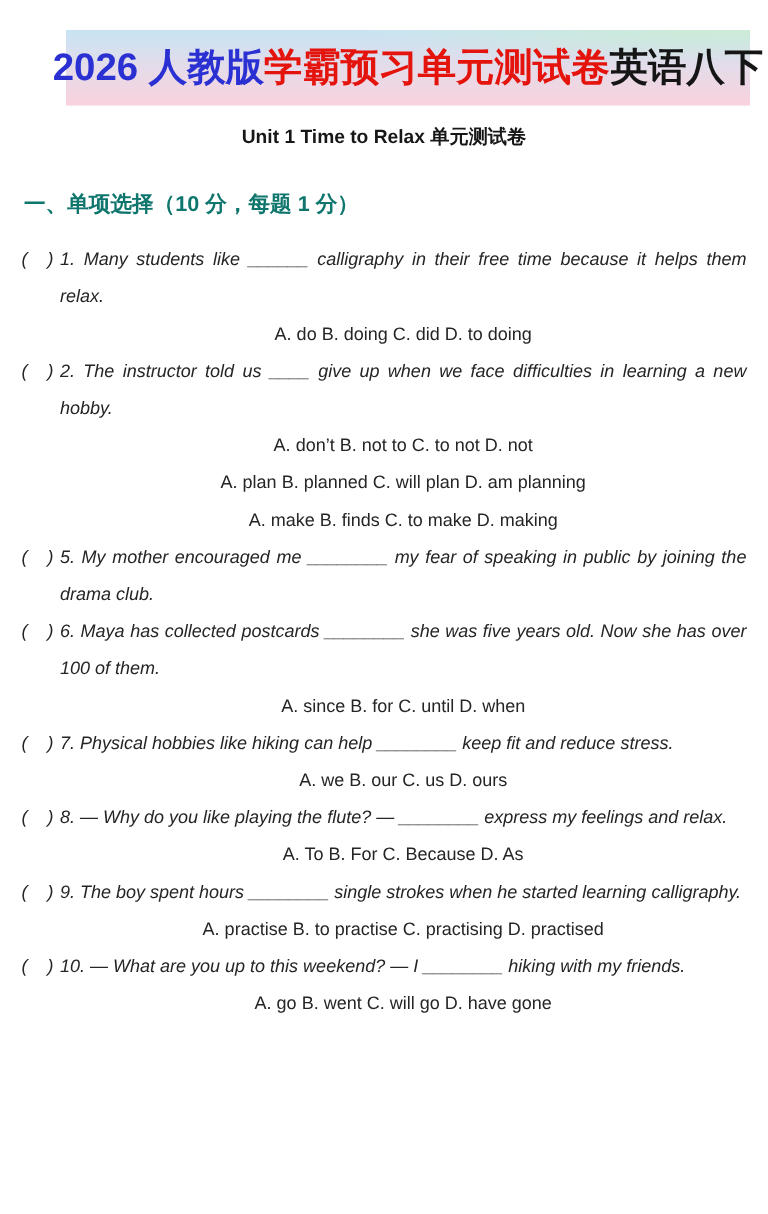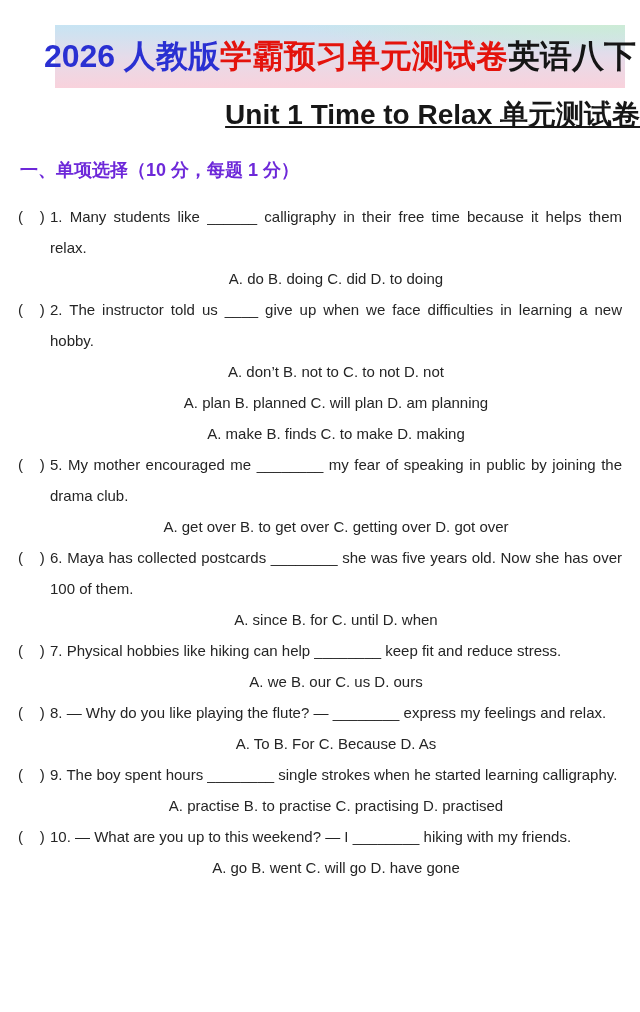--- a/index.html
+++ b/index.html
@@ -24,43 +24,43 @@
     justify-content: center;
     white-space: nowrap;
     font-size: 32px;
     font-weight: 700;
     background:
       radial-gradient(120% 95% at 97% 0%, rgba(205,236,212,0.95) 0%, rgba(205,236,212,0) 45%),
       linear-gradient(180deg, #c7e4f3 0%, #e6dbe9 52%, #f9d2dc 100%);
   }
   .doc-title {
     margin-top: 13px;
-    text-align: right;
-    font-size: 28px;
+    text-align: center;
+    font-size: 16px;
     line-height: 28px;
     font-weight: 700;
     color: #171717;
-    text-decoration: underline;
   }
   .section-heading {
     margin: 28px 18px 0 20px;
     font-size: 18px;
     line-height: 26px;
     font-weight: 700;
-    color: #6d28d9;
+    color: #0f766e;
   }
   .questions {
     margin: 18px 18px 0 18px;
     font-size: 15px;
     line-height: 31px;
   }
   .q-text {
     padding-left: 32px;
     text-indent: -32px;
     text-align: justify;
+    font-style: italic;
   }
   .q-marker {
     display: inline-block;
     width: 32px;
     text-indent: 0;
     white-space: pre;
   }
   .q-options {
     padding-left: 32px;
     text-align: center;
@@ -96,21 +96,20 @@
     <div class="question">
       <p class="q-options">A. plan B. planned C. will plan D. am planning</p>
     </div>
 
     <div class="question">
       <p class="q-options">A. make B. finds C. to make D. making</p>
     </div>
 
     <div class="question">
       <p class="q-text"><span class="q-marker">(    )</span><span>5. My mother encouraged me ________ my fear of speaking in public by joining the drama club.</span></p>
-      <p class="q-options">A. get over B. to get over C. getting over D. got over</p>
     </div>
 
     <div class="question">
       <p class="q-text"><span class="q-marker">(    )</span><span>6. Maya has collected postcards ________ she was five years old. Now she has over 100 of them.</span></p>
       <p class="q-options">A. since B. for C. until D. when</p>
     </div>
 
     <div class="question">
       <p class="q-text"><span class="q-marker">(    )</span><span>7. Physical hobbies like hiking can help ________ keep fit and reduce stress.</span></p>
       <p class="q-options">A. we B. our C. us D. ours</p>

